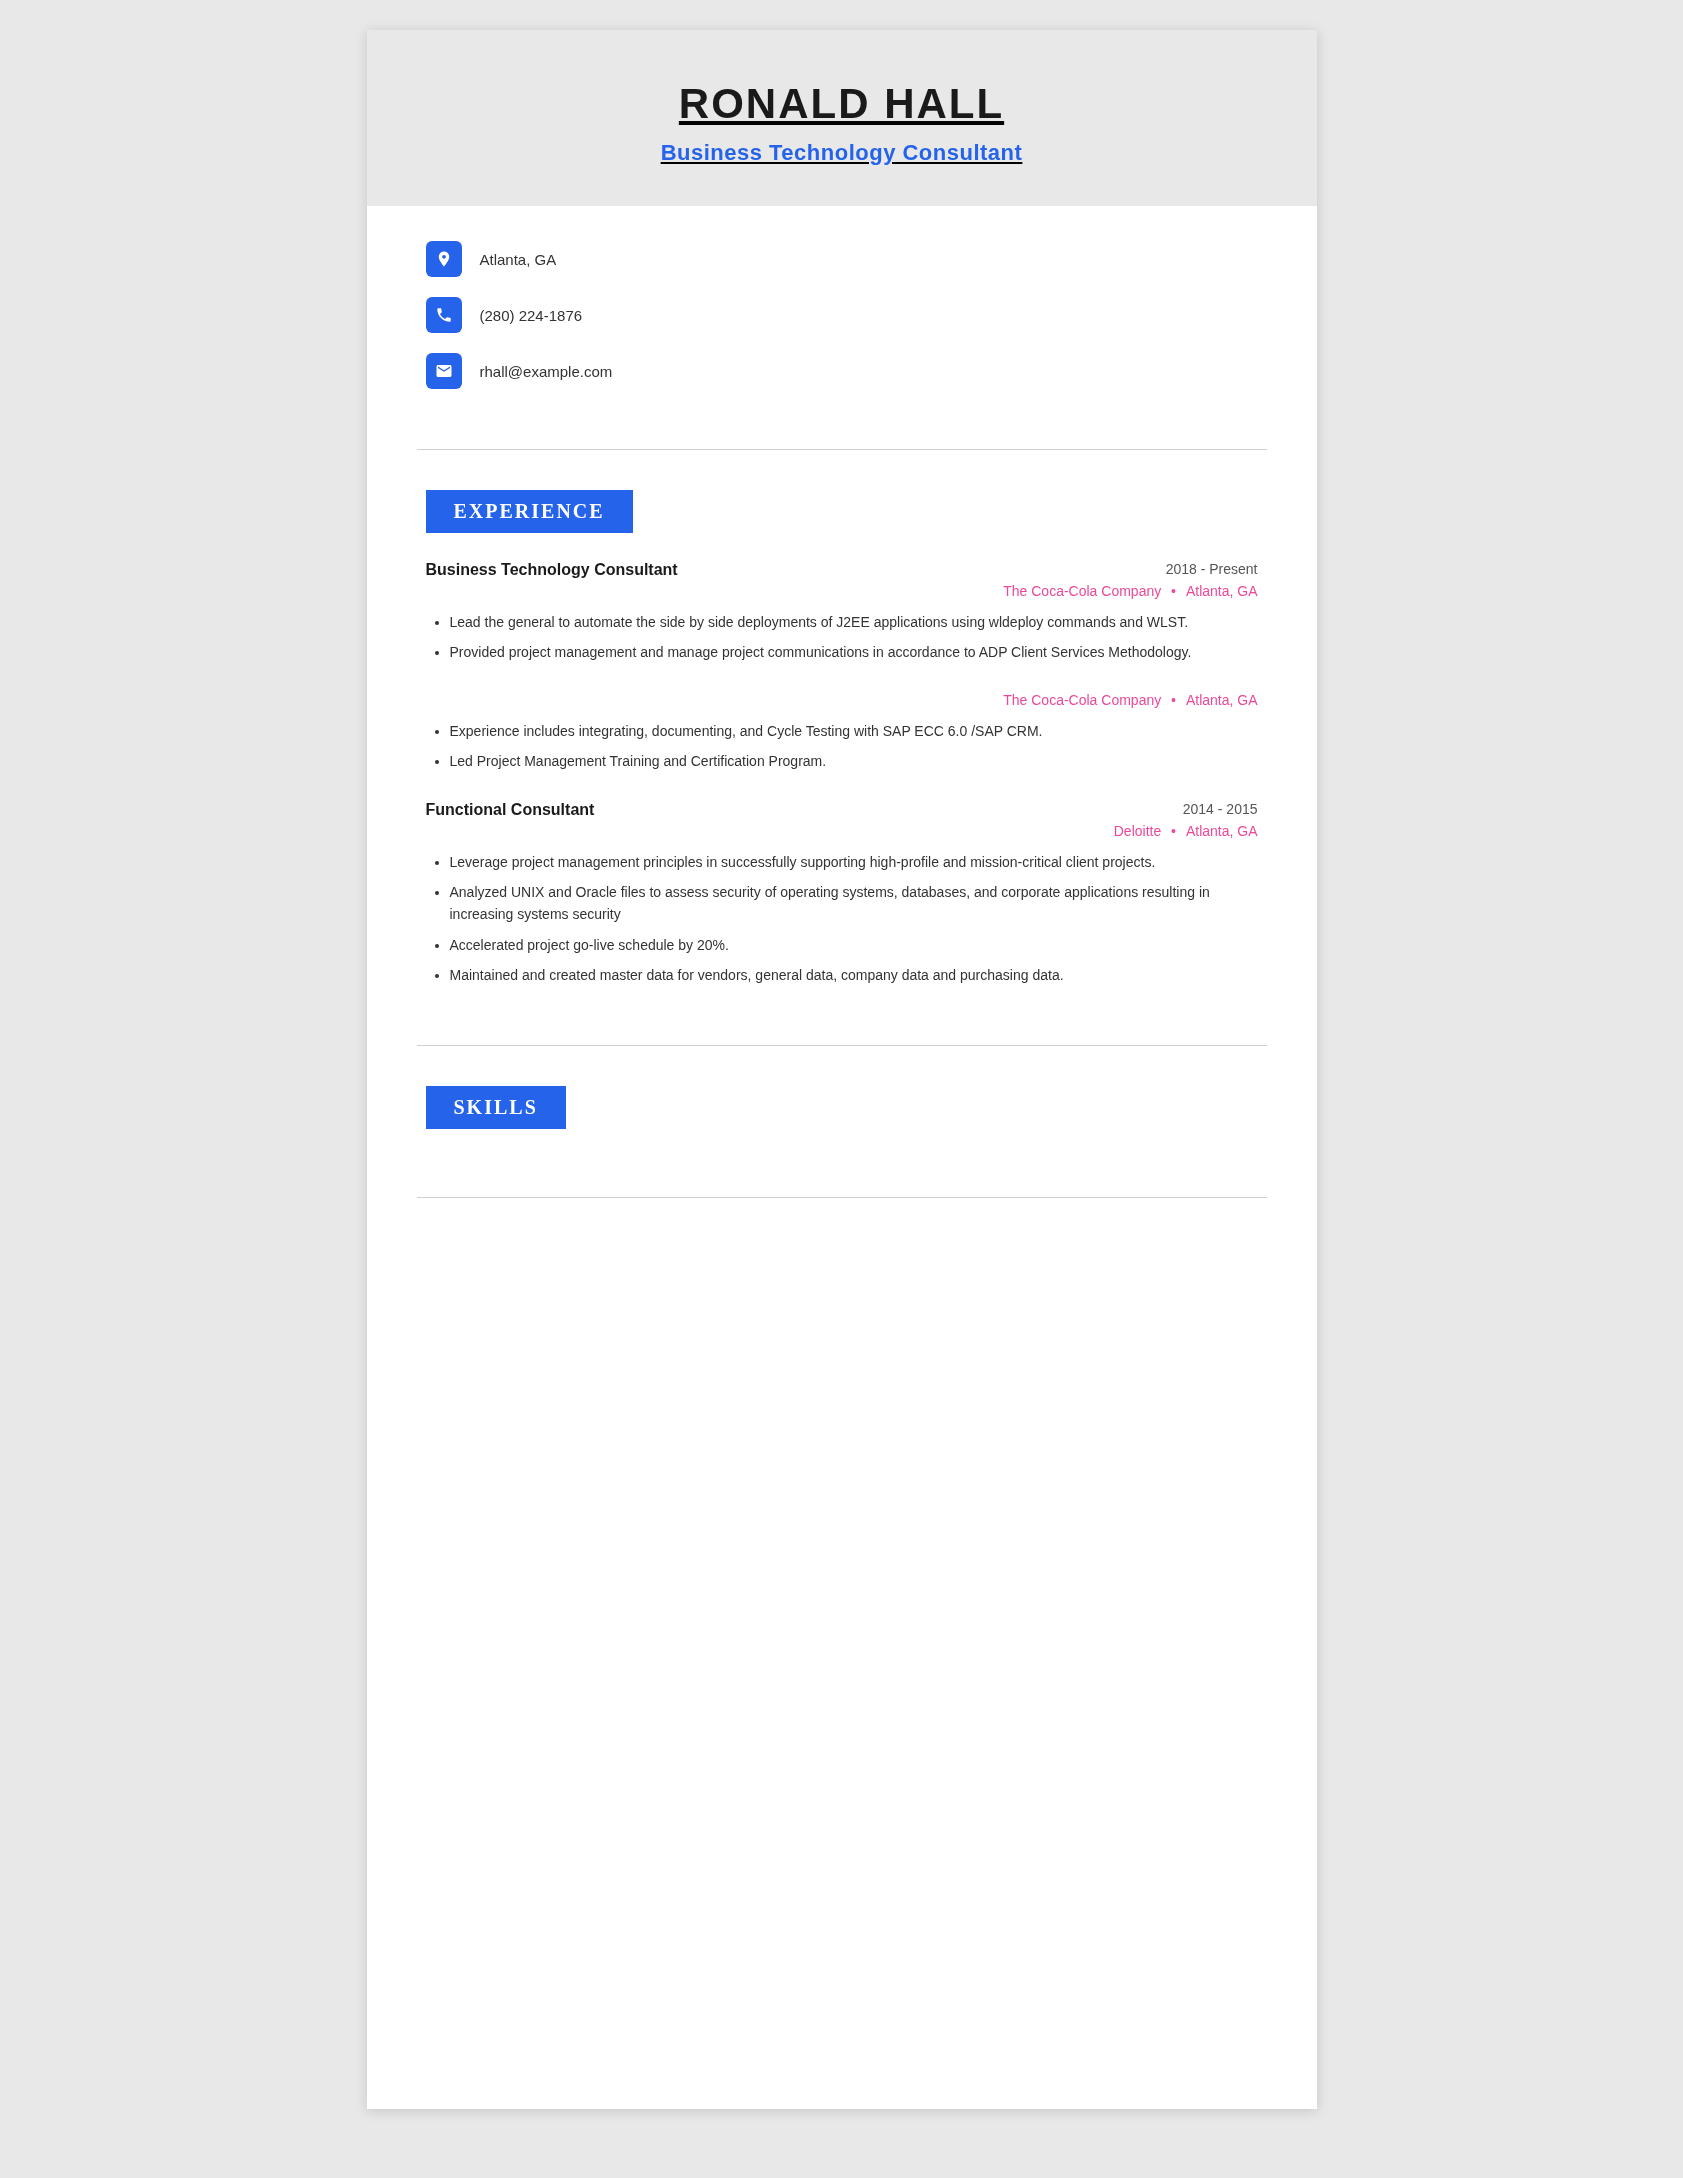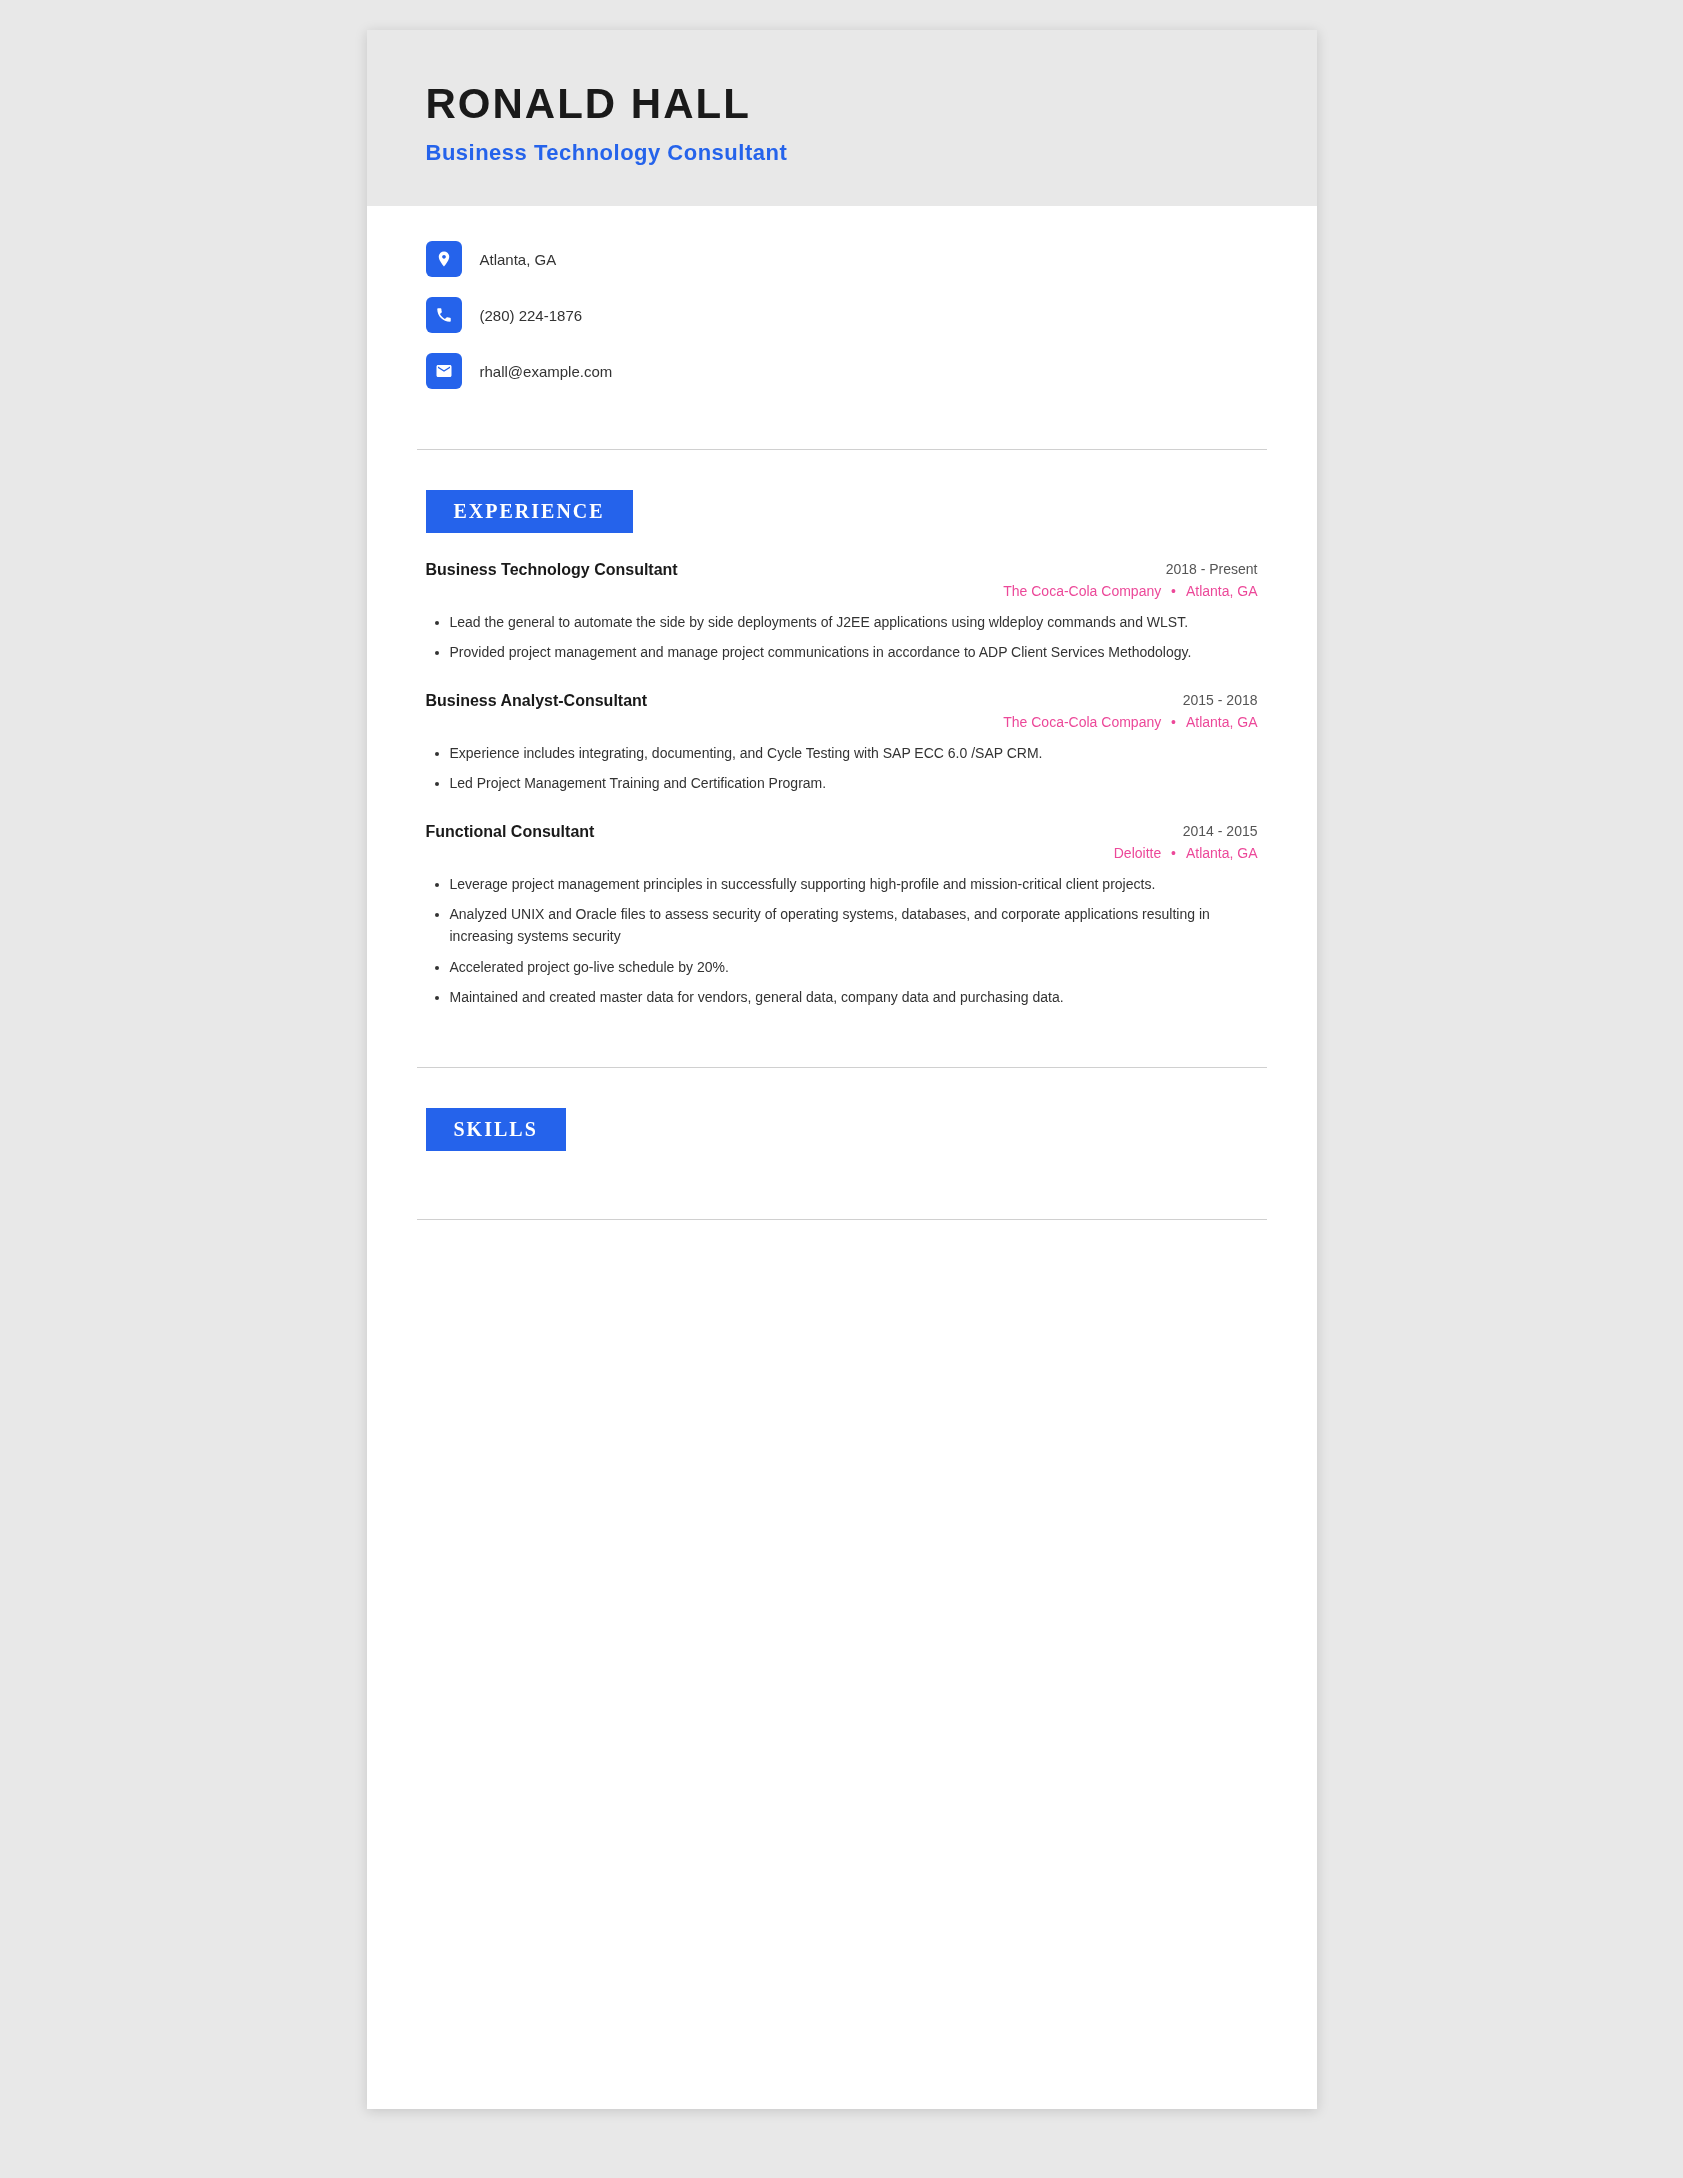--- a/index.html
+++ b/index.html
@@ -23,20 +23,22 @@
       width: 950px;
       min-height: 2079px;
       box-shadow: 0 2px 12px rgba(0,0,0,0.15);
       position: relative;
     }
 
     
     .header-section {
       background: #e8e8e8;
       padding: 50px 59px 40px 59px;
+      text-align: center;
+      text-decoration: underline;
     }
 
     .header-name {
       font-size: 42px;
       font-weight: 900;
       color: #1a1a1a;
       letter-spacing: 2px;
       text-transform: uppercase;
       margin-bottom: 12px;
     }
@@ -234,24 +236,20 @@
         <span>The Coca-Cola Company</span><span class="dot"> • </span><span>Atlanta, GA</span>
       </div>
       <ul class="job-bullets">
         <li>Lead the general to automate the side by side deployments of J2EE applications using wldeploy commands and WLST.</li>
         <li>Provided project management and manage project communications in accordance to ADP Client Services Methodology.</li>
       </ul>
     </div>
 
     
     <div class="experience-item">
-      <div class="job-header">
-        <span class="job-title">Business Analyst-Consultant</span>
-        <span class="job-dates">2015 - 2018</span>
-      </div>
       <div class="job-company">
         <span>The Coca-Cola Company</span><span class="dot"> • </span><span>Atlanta, GA</span>
       </div>
       <ul class="job-bullets">
         <li>Experience includes integrating, documenting, and Cycle Testing with SAP ECC 6.0 /SAP CRM.</li>
         <li>Led Project Management Training and Certification Program.</li>
       </ul>
     </div>
 
     

